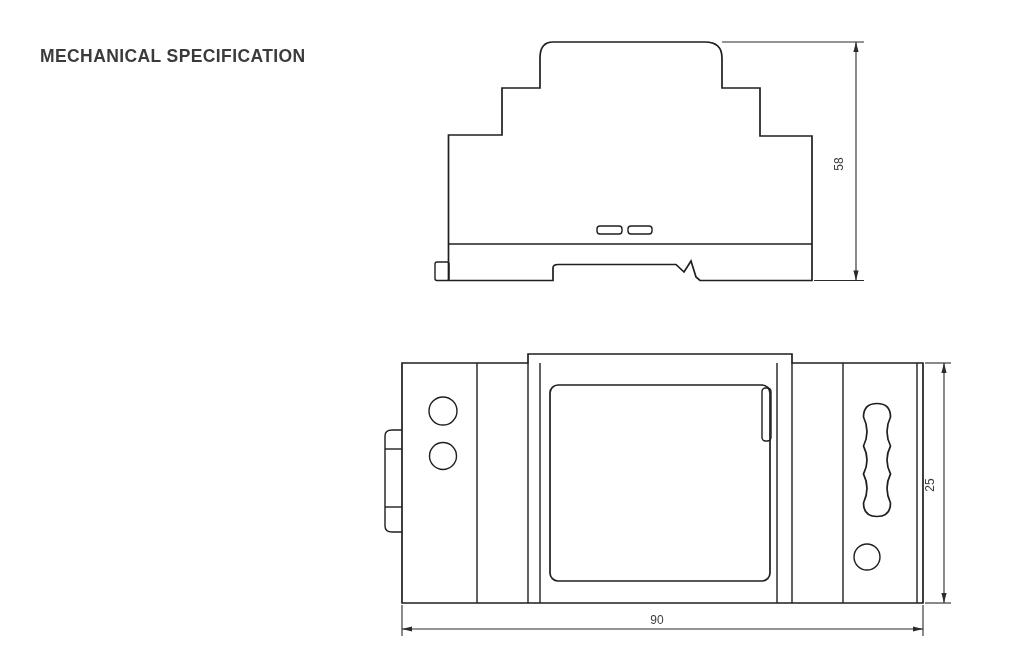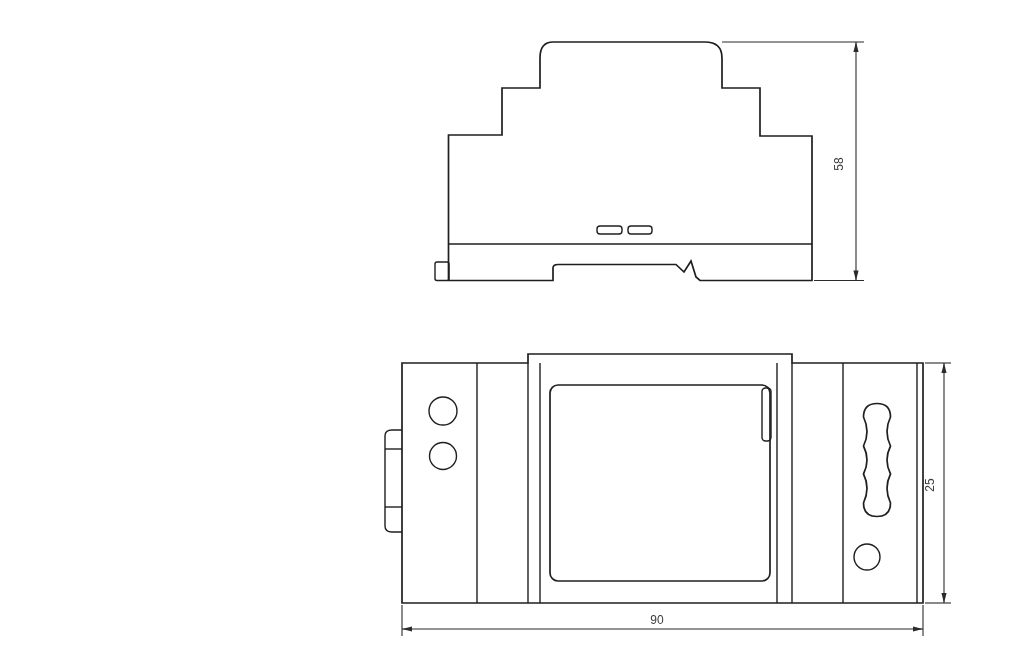--- a/index.html
+++ b/index.html
@@ -25,20 +25,21 @@
   .thin{fill:none;stroke:#1f1f1f;stroke-width:1.4;}
   .dimline{fill:none;stroke:#2b2b2b;stroke-width:1.1;}
   .arrow{fill:#2b2b2b;stroke:none;}
   .dimtext{fill:#3d3d3d;font-size:12px;font-family:"Liberation Sans", sans-serif;}
 </style>
 </head>
 <body>
 
 <div class="canvas">
 
+  <h1 class="page-title">MECHANICAL SPECIFICATION</h1>
 
   <svg class="drawing" width="1024" height="666" viewBox="0 0 1024 666">
 
     <g>
 
       <path class="outline" d="M540,58 Q540,42 553,42 L705,42 Q722,42 722,58 L722,88 L760,88 L760,136
                L812,136 L812,280.5 L700,280.5 L696,277 L691,261 L684,272 L676,264.5
                L558,264.5 Q553,264.5 553,268 L553,280.5 L448.5,280.5 L448.5,135
                L502,135 L502,88 L540,88 Z"></path>
 

